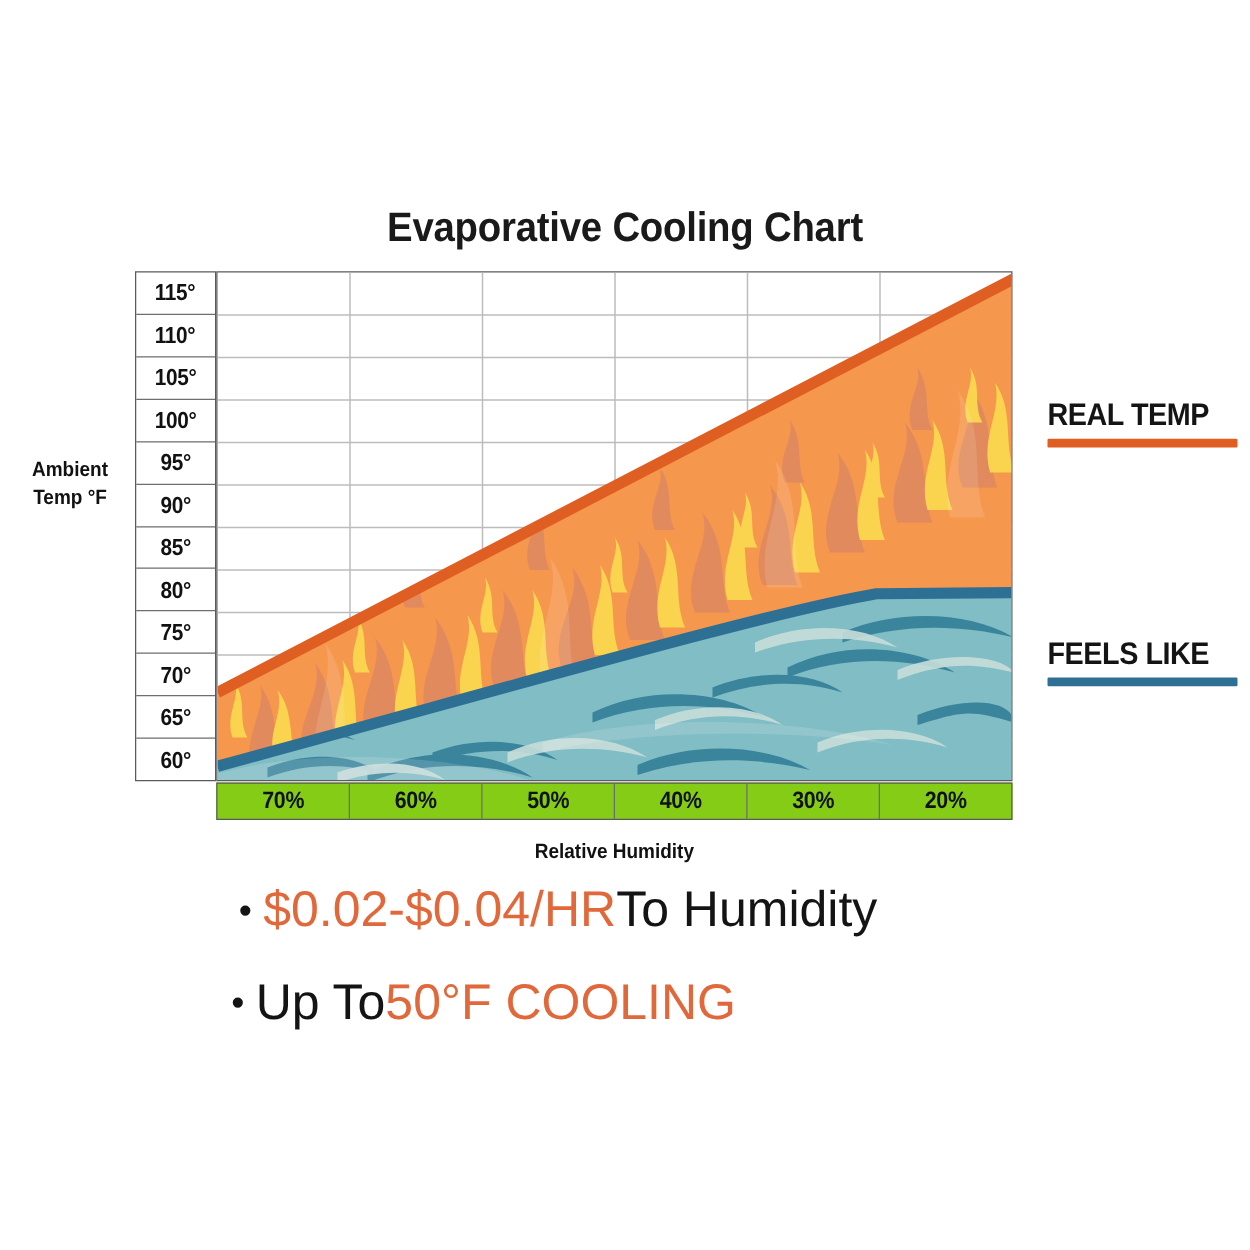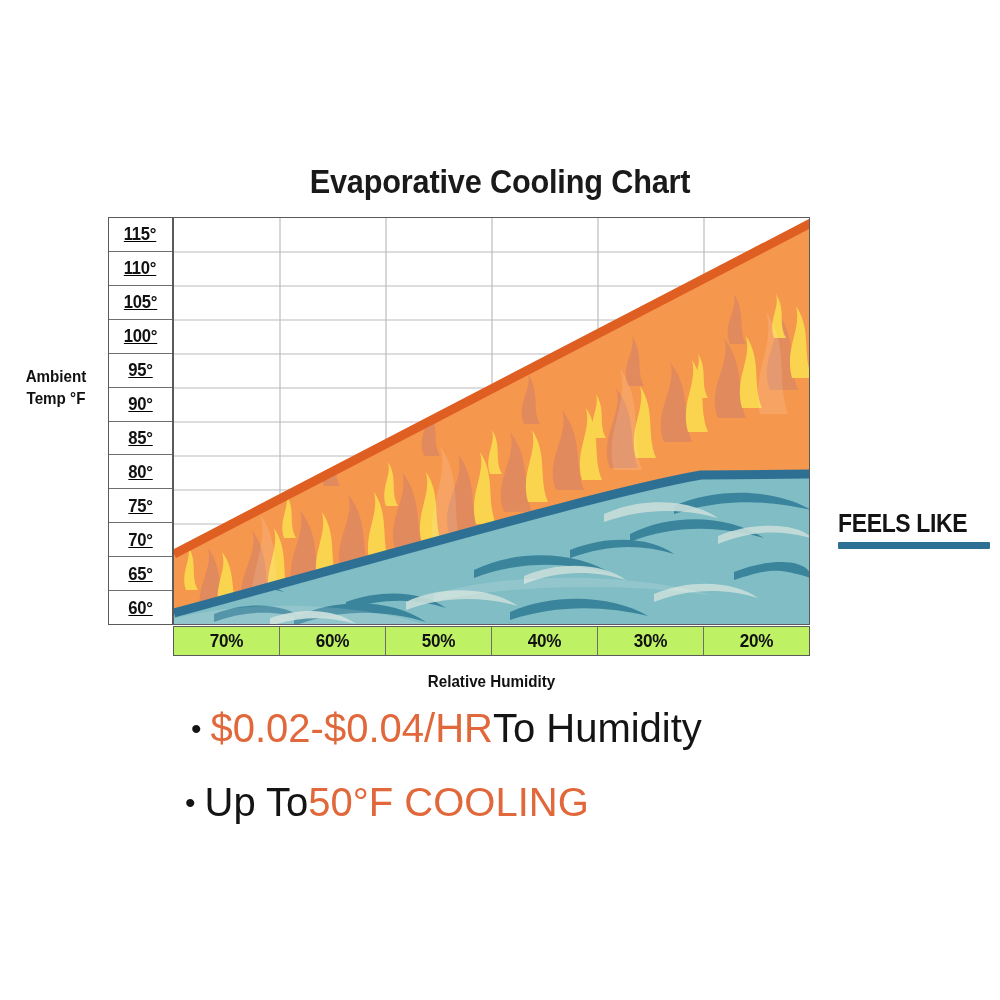--- a/index.html
+++ b/index.html
@@ -57,21 +57,20 @@
     position: absolute;
     left: 108px;
     top: 217px;
     width: 65px;
     height: 408px;
     border: 1.6px solid #5a5a5a;
     box-sizing: border-box;
     background: #fff;
     display: flex;
     flex-direction: column;
-    text-decoration: underline;
   }
   #yaxis .ycell {
     flex: 1 1 0;
     border-bottom: 1.4px solid #6e6e6e;
     box-sizing: border-box;
     display: flex;
     align-items: center;
     justify-content: center;
     font-size: 18.5px;
     font-weight: bold;
@@ -98,21 +97,21 @@
   
   #xaxis {
     position: absolute;
     left: 173px;
     top: 626px;
     width: 637px;
     height: 30px;
     box-sizing: border-box;
     border: 1.6px solid #5a5a5a;
     display: flex;
-    background: #bef264;
+    background: #84cc16;
   }
   #xaxis .xcell {
     flex: 1 1 0;
     border-right: 1.4px solid #6e6e6e;
     box-sizing: border-box;
     display: flex;
     align-items: center;
     justify-content: center;
     font-size: 19px;
     font-weight: bold;
@@ -372,20 +371,24 @@
     <div class="xcell">
         <span>30%</span>
       </div>
     <div class="xcell">
         <span>20%</span>
       </div>
   </div>
 
   <div class="xaxis-title">Relative Humidity</div>
 
+  <div class="legend-block" id="legend-real">
+    <div class="legend-text">REAL TEMP</div>
+    <div class="legend-rule" style="background:#DF5E22"></div>
+  </div>
 
   <div class="legend-block" id="legend-feels">
     <div class="legend-text">FEELS LIKE</div>
     <div class="legend-rule" style="background:#2E7093"></div>
   </div>
 
   <div id="bullets">
     <div class="bullet-row row1">
       <span class="bullet-dot">•</span>
       <span class="accent">$0.02-$0.04/HR</span>

